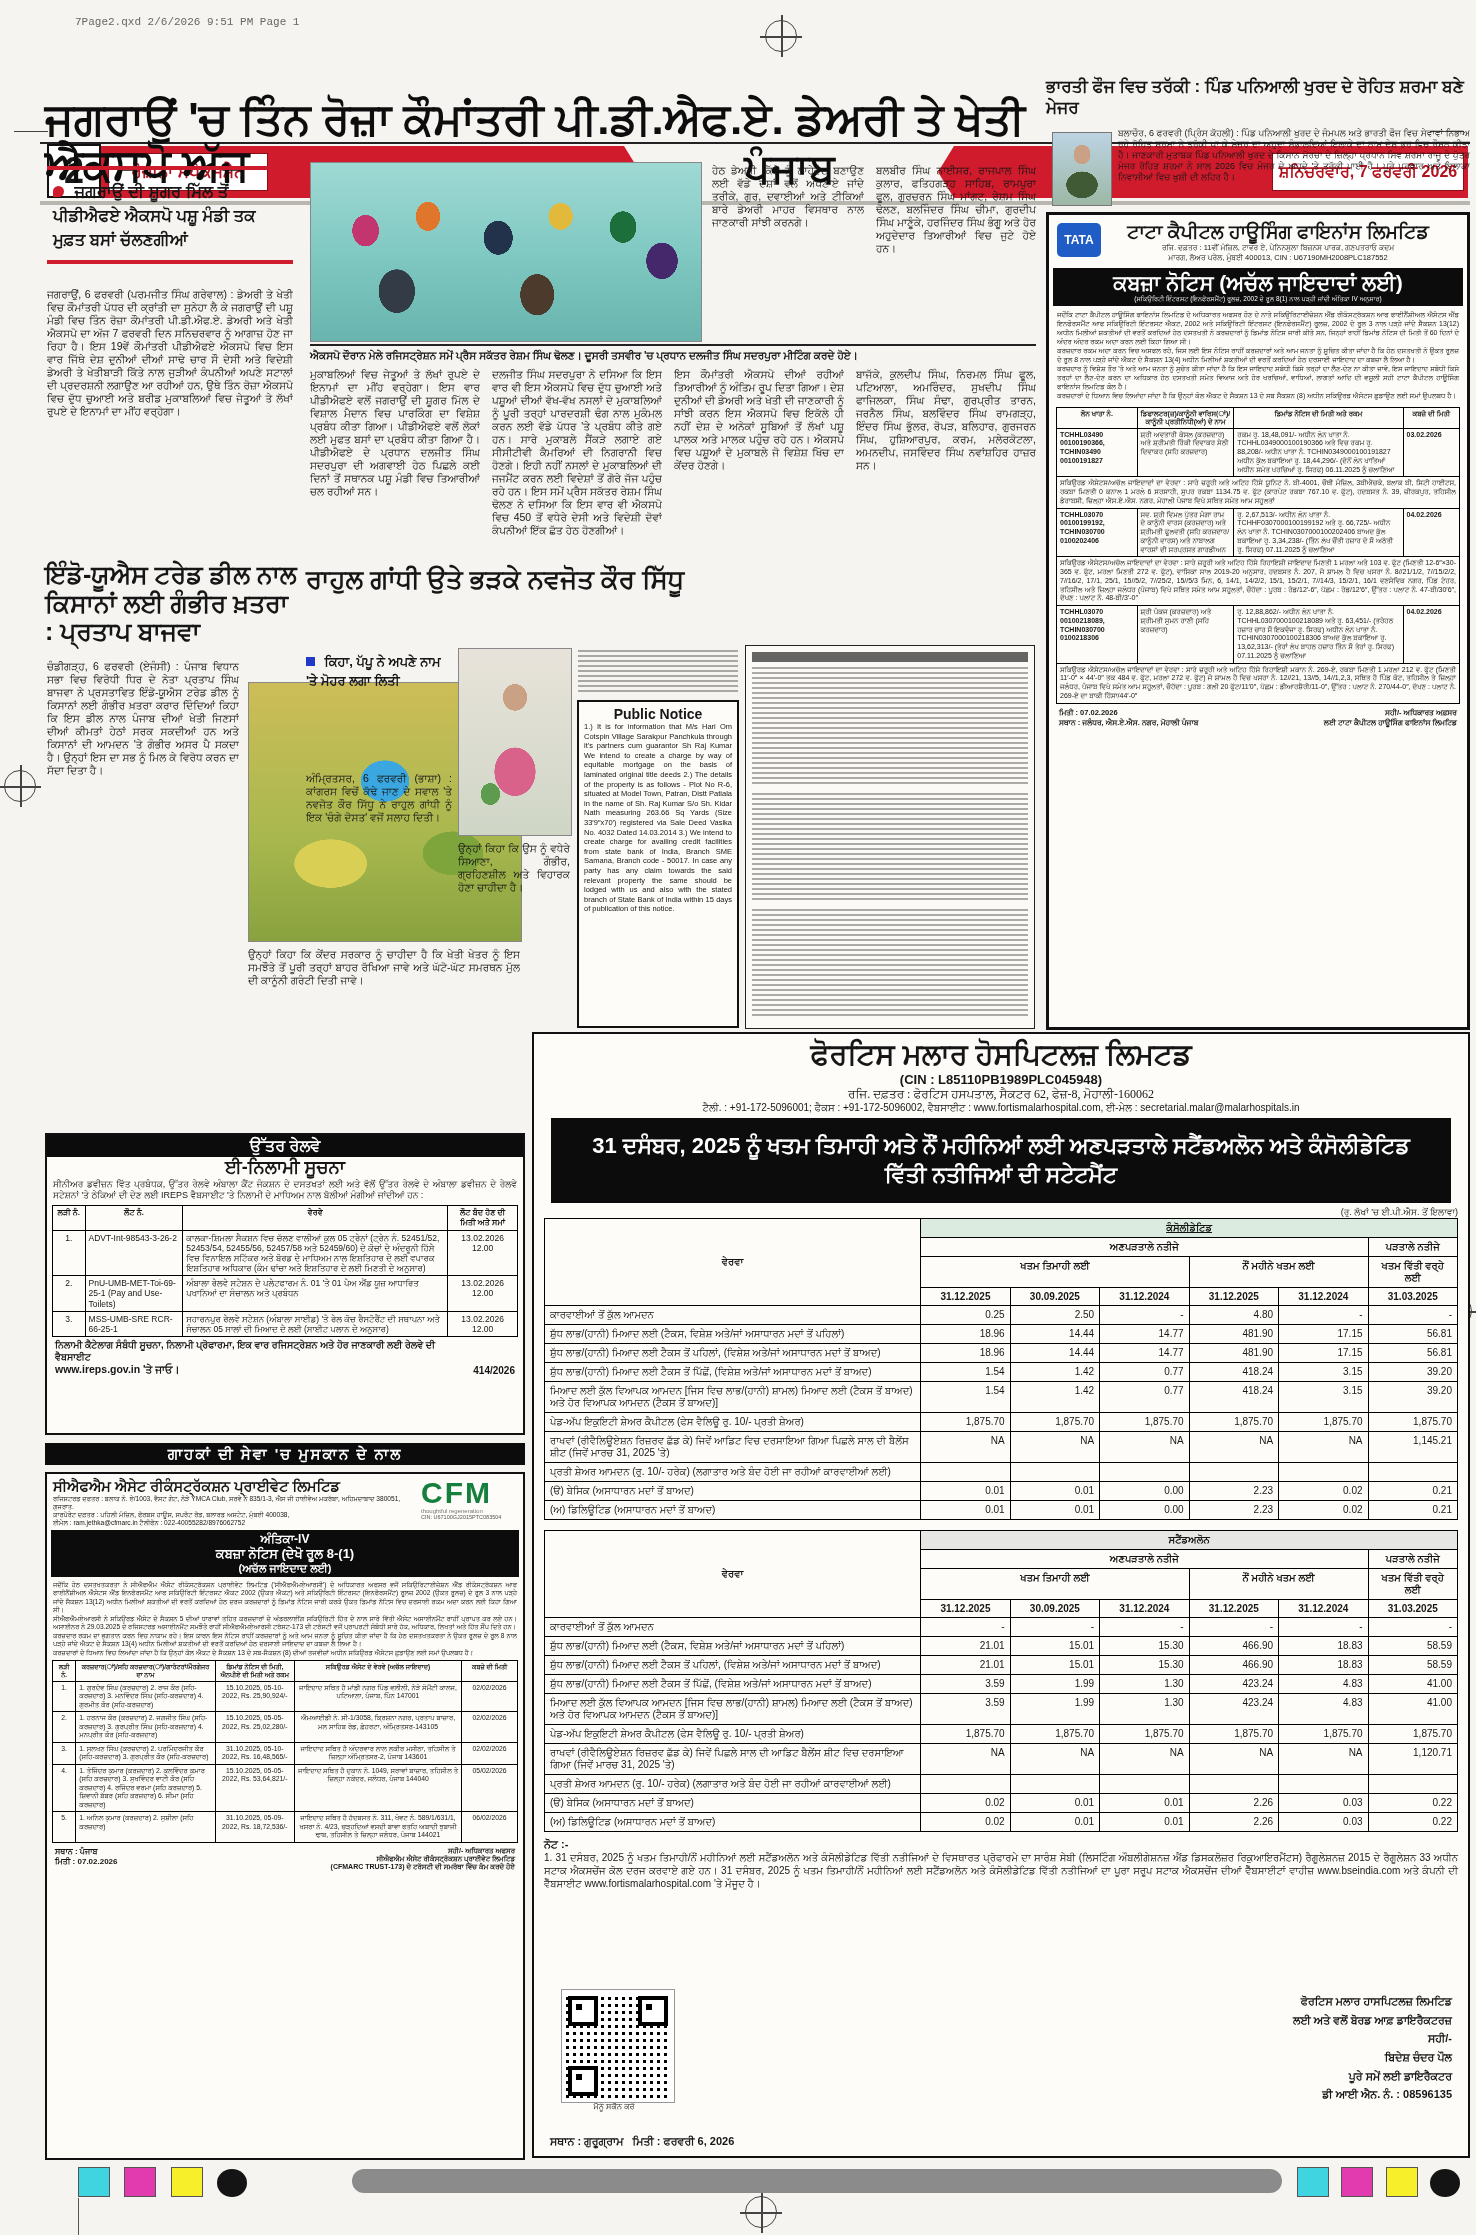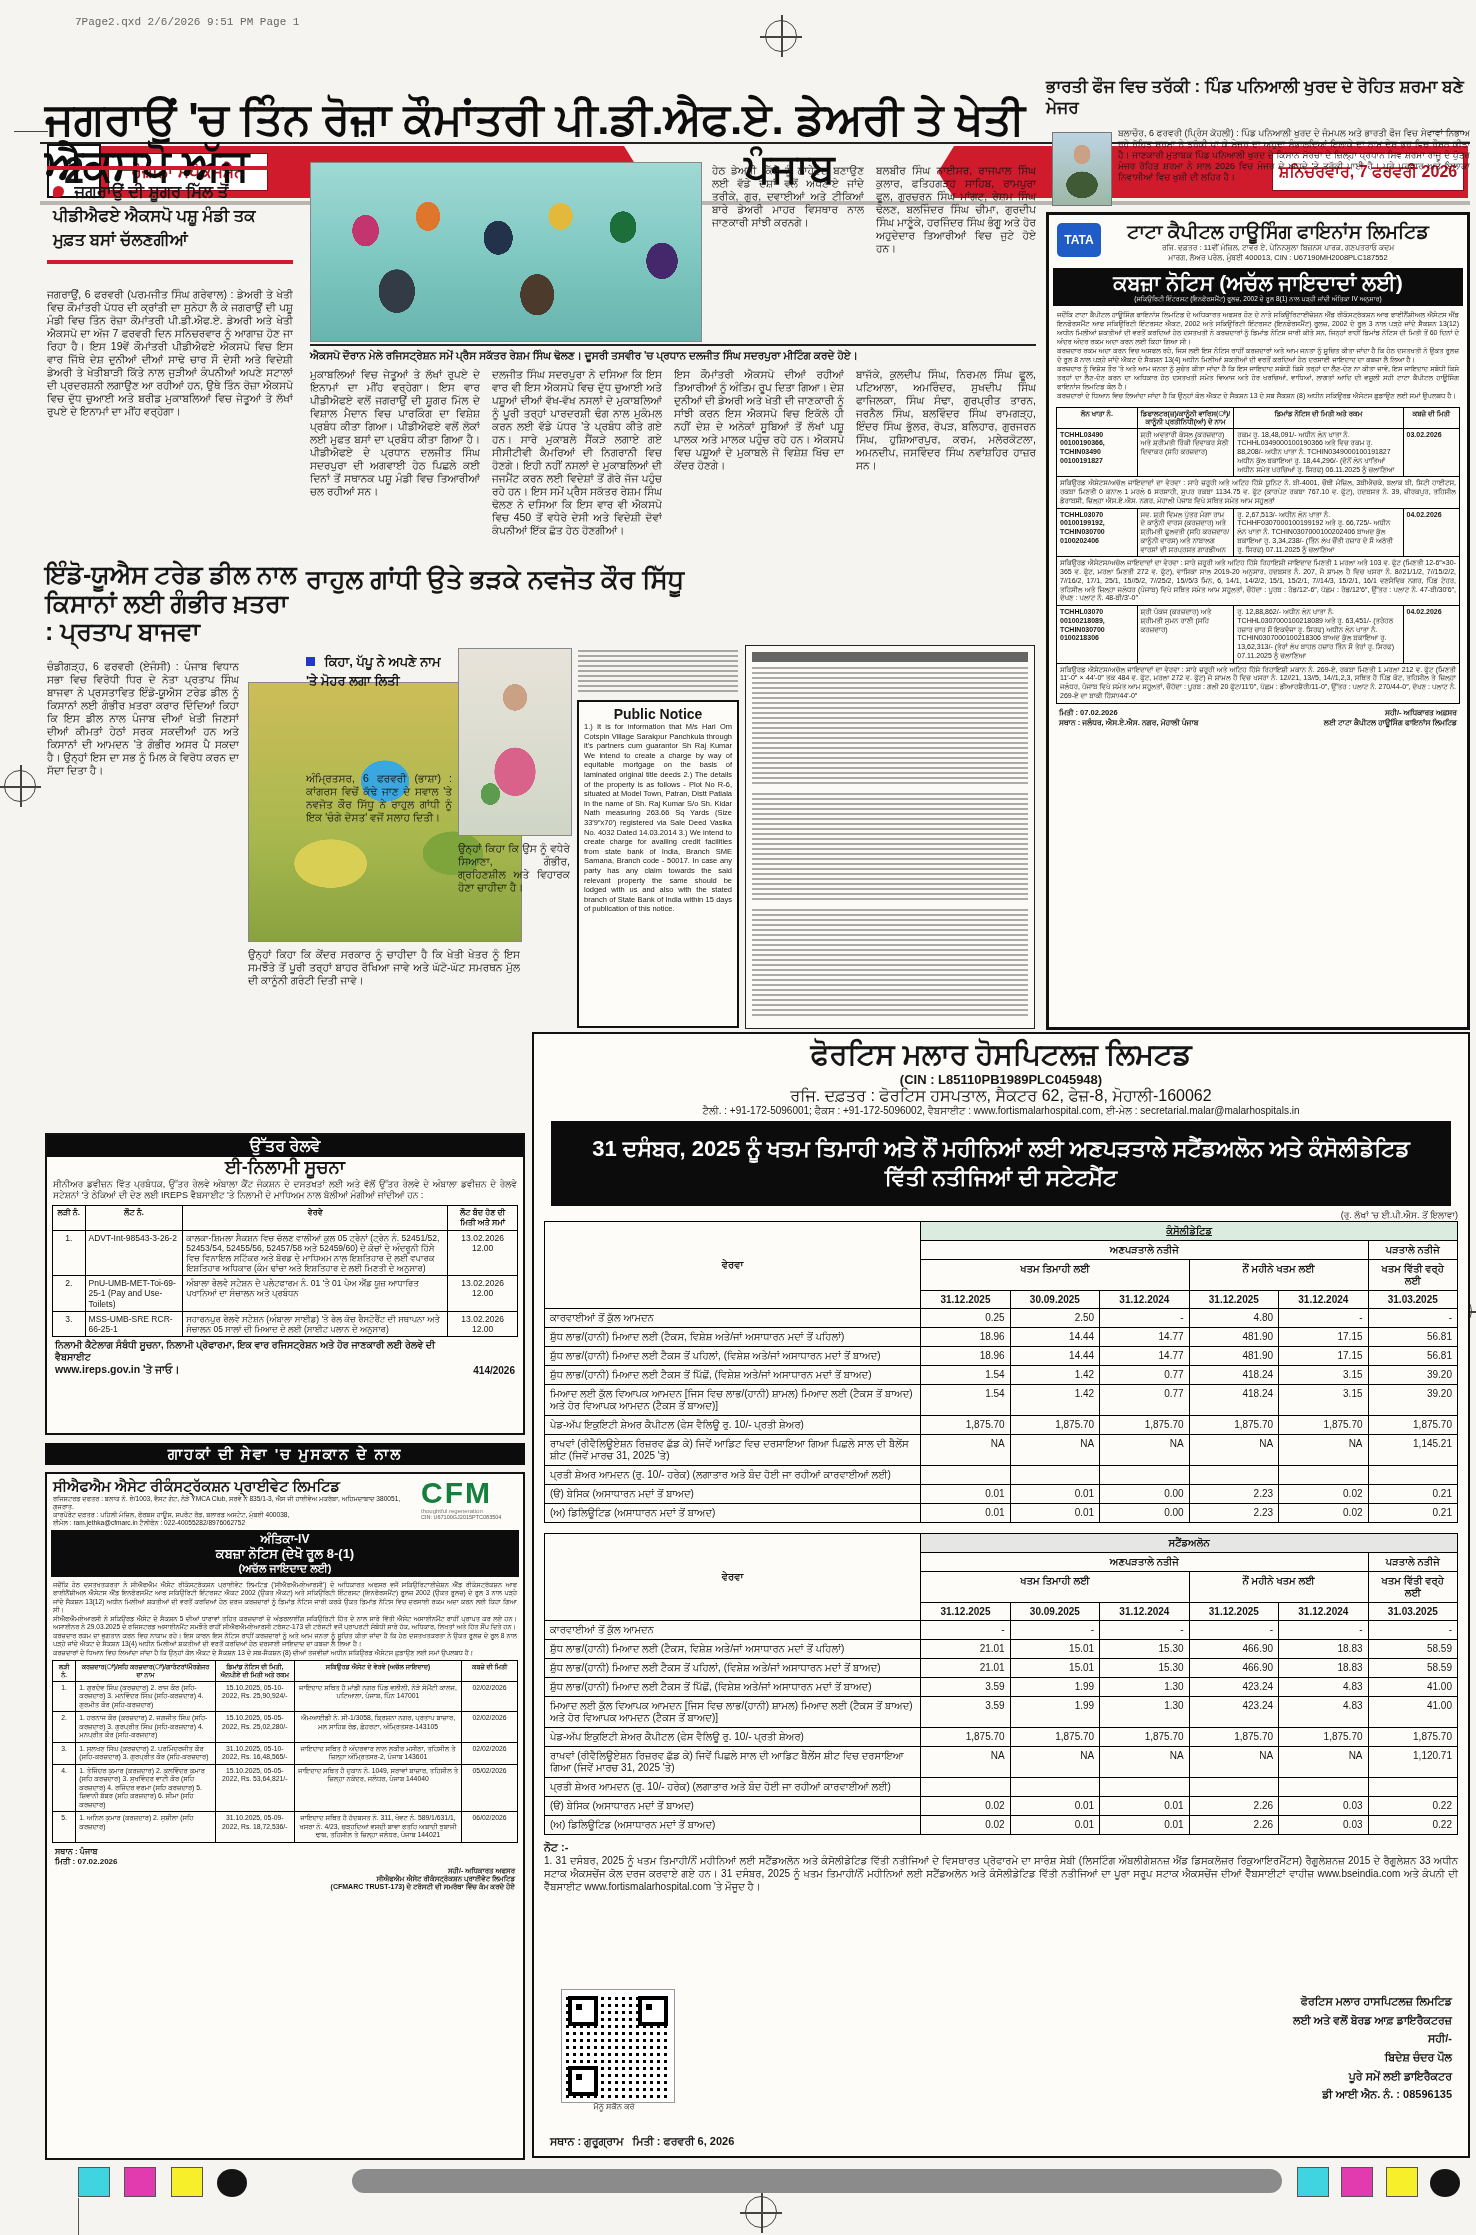--- a/index.html
+++ b/index.html
@@ -328,37 +328,37 @@
           </tr>
           <tr>
             <td>5.</td>
             <td>1. ਅਨਿਲ ਕੁਮਾਰ (ਕਰਜ਼ਦਾਰ) 2. ਸੁਸ਼ੀਲਾ (ਸਹਿ ਕਰਜ਼ਦਾਰ)</td>
             <td>31.10.2025, 05-09-2022, Rs. 18,72,536/-</td>
             <td>ਜਾਇਦਾਦ ਸਥਿਤ ਹੈ ਹੱਦਬਸਤ ਨੰ. 311, ਖੇਵਟ ਨੰ. 589/1/631/1, ਖਸਰਾ ਨੰ. 4/23, ਚੜ੍ਹਦਿਆਂ ਵਸਦੀ ਬਾਵਾ ਫਤਹਿ ਅਬਾਦੀ ਝੁਬਾਜੀ ਢਾਬ, ਤਹਿਸੀਲ ਤੇ ਜ਼ਿਲ੍ਹਾ ਜਲੰਧਰ, ਪੰਜਾਬ 144021</td>
             <td>06/02/2026</td>
           </tr>
         </tbody>
     </table>
-    <div style="display:flex;justify-content:space-between;padding:2px 8px;flex-direction:column;">
+    <div style="display:flex;justify-content:space-between;padding:2px 8px;">
       <div class="b" style="font-size:8px;">
         <div>ਸਥਾਨ : ਪੰਜਾਬ</div>
         <div>ਮਿਤੀ : 07.02.2026</div>
       </div>
       <div class="b" style="font-size:7px;text-align:right;">
         <div>ਸਹੀ/- ਅਧਿਕਾਰਤ ਅਫਸਰ</div>
         <div>ਸੀਐਫਐਮ ਐਸੇਟ ਰੀਕੰਸਟ੍ਰੱਕਸ਼ਨ ਪ੍ਰਾਈਵੇਟ ਲਿਮਟਿਡ</div>
         <div>(CFMARC TRUST-173) ਦੇ ਟਰੱਸਟੀ ਦੀ ਸਮਰੱਥਾ ਵਿੱਚ ਕੰਮ ਕਰਦੇ ਹੋਏ</div>
       </div>
     </div>
   </div>
 
   <div class="abs" style="left:532px;top:1032px;width:938px;height:1126px;border:2.5px solid #111;background:#fdfcf9;box-sizing:border-box;padding:4px 10px;">
     <div class="b ctr" style="font-size:29px;">ਫੋਰਟਿਸ ਮਲਾਰ ਹੋਸਪਿਟਲਜ਼ ਲਿਮਟਡ</div>
     <div class="b ctr" style="font-size:13px;">(CIN : L85110PB1989PLC045948)</div>
-    <div class="ctr" style="font-size:16px;">ਰਜਿ. ਦਫ਼ਤਰ : ਫੋਰਟਿਸ ਹਸਪਤਾਲ, ਸੈਕਟਰ 62, ਫੇਜ਼-8, ਮੋਹਾਲੀ-160062</div>
+    <div class="ctr" style="font-size:12px;font-family:Liberation Serif, serif;">ਰਜਿ. ਦਫ਼ਤਰ : ਫੋਰਟਿਸ ਹਸਪਤਾਲ, ਸੈਕਟਰ 62, ਫੇਜ਼-8, ਮੋਹਾਲੀ-160062</div>
     <div class="ctr" style="font-size:10px;">ਟੈਲੀ. : +91-172-5096001; ਫੈਕਸ : +91-172-5096002, ਵੈਬਸਾਈਟ : www.fortismalarhospital.com, ਈ-ਮੇਲ : secretarial.malar@malarhospitals.in</div>
     <div class="blackbar b ctr" style="margin:4px 7px;padding:14px 30px;font-size:22px;line-height:1.3;">31 ਦਸੰਬਰ, 2025 ਨੂੰ ਖਤਮ ਤਿਮਾਹੀ ਅਤੇ ਨੌਂ ਮਹੀਨਿਆਂ ਲਈ ਅਣਪੜਤਾਲੇ ਸਟੈਂਡਅਲੋਨ ਅਤੇ ਕੰਸੋਲੀਡੇਟਿਡ ਵਿੱਤੀ ਨਤੀਜਿਆਂ ਦੀ ਸਟੇਟਮੈਂਟ</div>
     <div style="text-align:right;font-size:9px;">(ਰੁ. ਲੱਖਾਂ 'ਚ ਈ.ਪੀ.ਐਸ. ਤੋਂ ਇਲਾਵਾ)</div>
 
     <table class="ftab">
       <tbody>
           <tr>
         <th rowspan="4" style="width:40%;vertical-align:middle;">ਵੇਰਵਾ</th>
         <th colspan="6" class="grp-cons">ਕੰਸੋਲੀਡੇਟਿਡ</th>
       </tr>

